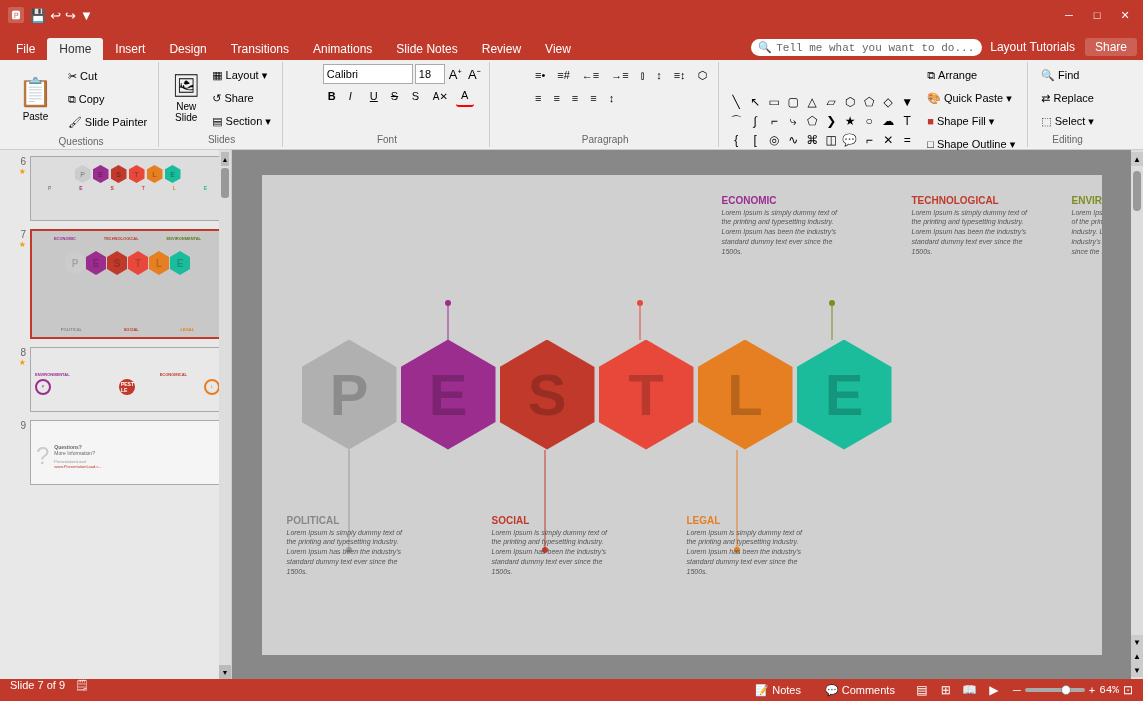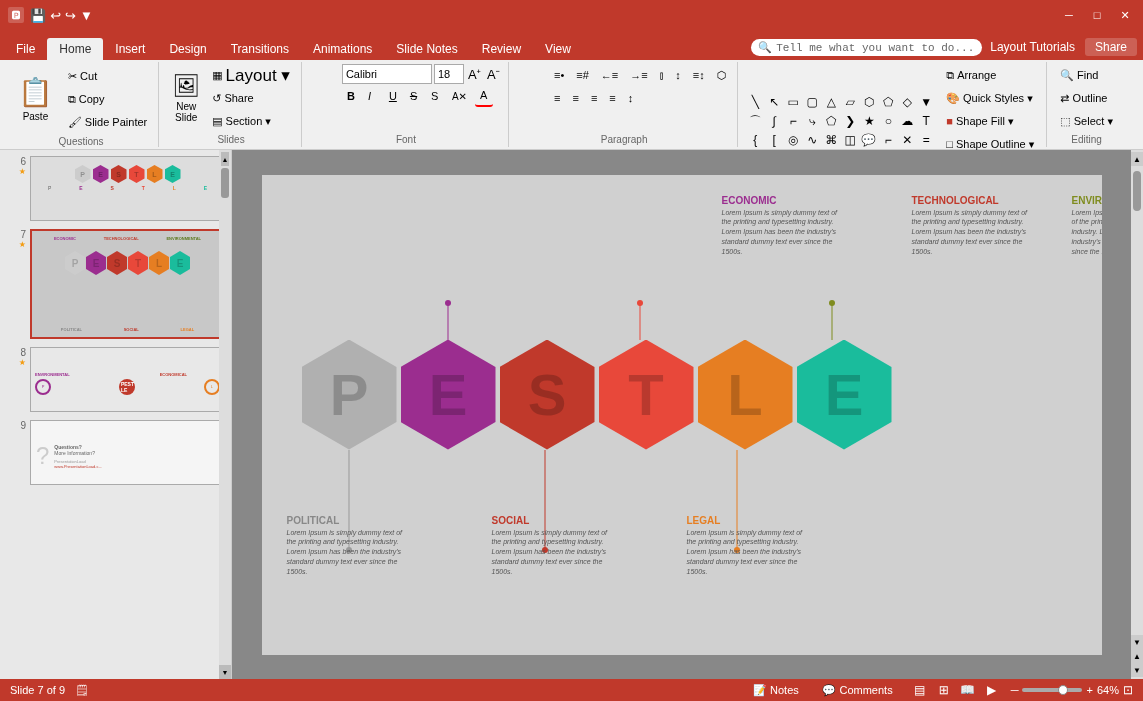--- a/index.html
+++ b/index.html
@@ -138,21 +138,20 @@
       font-size: 12px;
       cursor: pointer;
       border-radius: 2px;
     }
 
     
     .status-bar {
       height: 22px;
       background: #c0392b;
       display: flex;
-      align-items: center;
       padding: 0 10px;
       color: white;
       font-size: 11px;
       gap: 10px;
     }
     .status-right { margin-left: auto; display: flex; align-items: center; gap: 8px; }
 
     
     .main-area {
       display: flex;
@@ -371,21 +370,21 @@
 
   <div class="ribbon-section">
     <div class="ribbon-btns">
       <div class="ribbon-btn">
         <span style="font-size:22px;">🖼</span>
         <span style="font-size:10px;text-align:center;">New<br>Slide</span>
       </div>
       <div class="ribbon-col">
         <div class="ribbon-btn-sm">
           <span>▦</span>
-          <span style="font-size:17px;">Layout ▾</span>
+          <span style="font-size:11px;">Layout ▾</span>
         </div>
         <div class="ribbon-btn-sm">
           <span>↺</span>
           <span style="font-size:11px;">Share</span>
         </div>
         <div class="ribbon-btn-sm">
           <span>▤</span>
           <span style="font-size:11px;">Section ▾</span>
         </div>
       </div>
@@ -471,21 +470,21 @@
         <div class="shape-cell">✕</div>
         <div class="shape-cell">=</div>
       </div>
       <div class="ribbon-col" style="margin-left:4px;">
         <div class="ribbon-btn-sm">
           <span>⧉</span>
           <span>Arrange</span>
         </div>
         <div class="ribbon-btn-sm">
           <span>🎨</span>
-          <span>Quick Styles ▾</span>
+          <span>Quick Paste ▾</span>
         </div>
         <div class="ribbon-btn-sm">
           <span style="color:#c0392b;">■</span>
           <span>Shape Fill ▾</span>
         </div>
         <div class="ribbon-btn-sm">
           <span>□</span>
           <span>Shape Outline ▾</span>
         </div>
         <div class="ribbon-btn-sm">
@@ -498,21 +497,21 @@
   </div>
 
   <div class="ribbon-section">
     <div class="ribbon-col">
       <div class="ribbon-btn-sm">
         <span>🔍</span>
         <span>Find</span>
       </div>
       <div class="ribbon-btn-sm">
         <span>⇄</span>
-        <span>Outline</span>
+        <span>Replace</span>
       </div>
       <div class="ribbon-btn-sm">
         <span>⬚</span>
         <span>Select ▾</span>
       </div>
     </div>
     <div class="ribbon-section-label">Editing</div>
   </div>
 </div>
 
@@ -743,17 +742,17 @@
       <div class="view-btn">📖</div>
       <div class="view-btn">▶</div>
     </div>
 
     <div class="zoom-area">
       <span style="cursor:pointer;">─</span>
       <div class="zoom-slider">
         <div class="zoom-thumb"></div>
       </div>
       <span style="cursor:pointer;">+</span>
-      <span style="cursor:pointer;">64%</span>
+      <span style="cursor:pointer;font-family:Liberation Mono, monospace;">64%</span>
       <span style="cursor:pointer;font-size:12px;">⊡</span>
     </div>
   </div>
 </div>
 
 </body></html>

